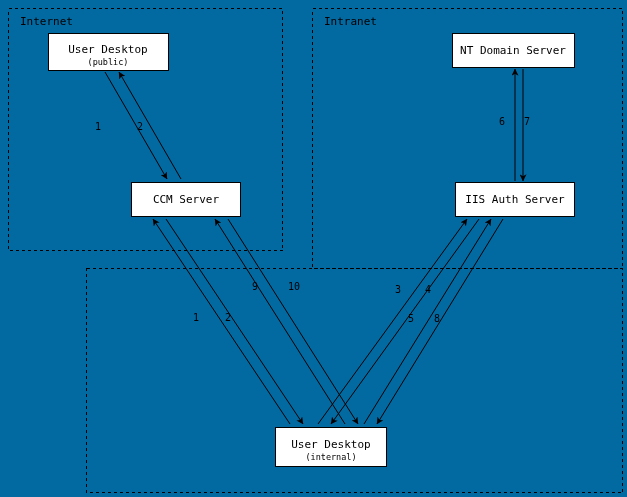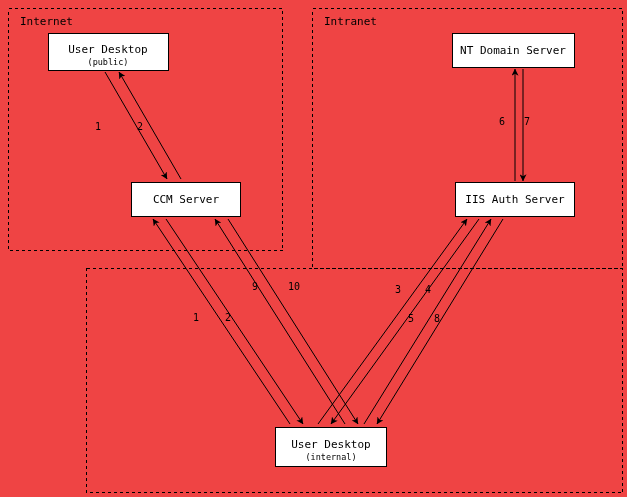--- a/index.html
+++ b/index.html
@@ -4,21 +4,21 @@
 <style>
   html, body {
     margin: 0;
     padding: 0;
     background: #ffffff;
   }
   #diagram-root {
     position: relative;
     width: 627px;
     height: 497px;
-    background: #ef4444;
+    background: #0369a1;
     font-family: "DejaVu Sans Mono", "Liberation Mono", monospace;
     overflow: hidden;
   }
   svg#diagram-canvas {
     position: absolute;
     top: 0;
     left: 0;
     width: 627px;
     height: 497px;
   }

